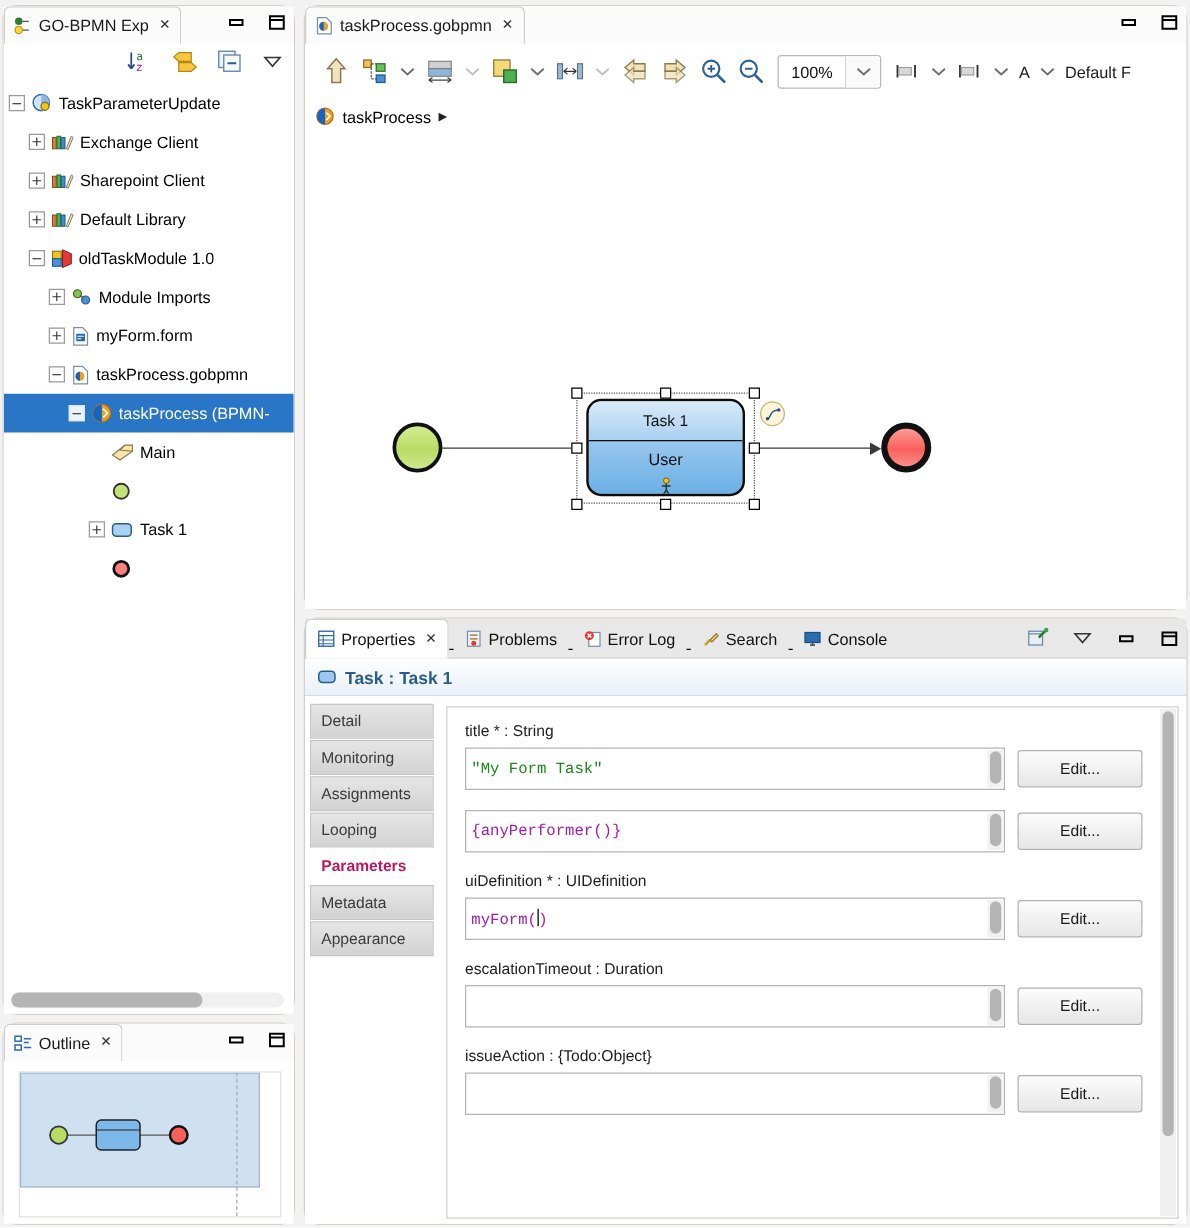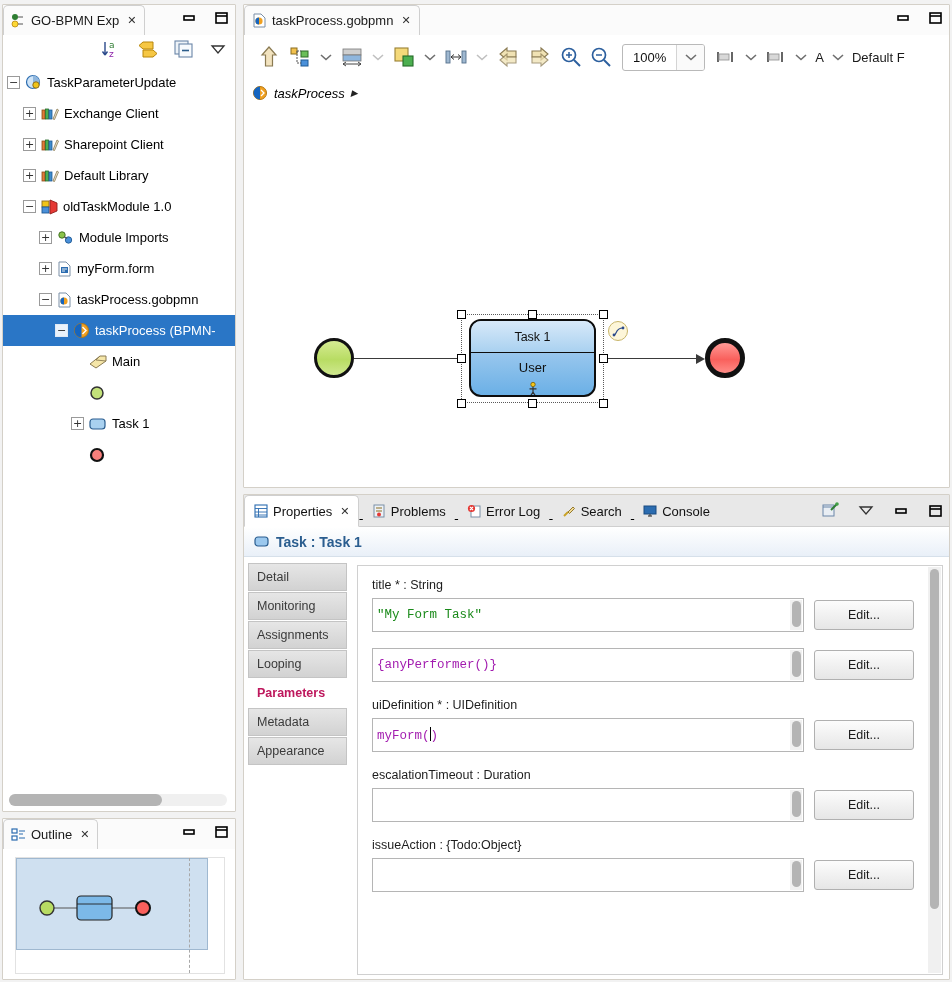--- a/index.html
+++ b/index.html
@@ -8,21 +8,21 @@
     width: 952px; height: 982px;
     background: #ffffff;
     font-family: "Liberation Sans", sans-serif;
     font-size: 12px;
     color: #000;
     overflow: hidden;
   }
   #root { position: relative; width: 952px; height: 982px; background: #f2f2f2; }
 
   
-  .view { position: absolute; background: #ffffff; border: 1px solid #d4d0c8; border-radius: 1px; }
+  .view { position: absolute; background: #ffffff; border: 1px solid #d4d0c8; border-radius: 12px; }
   .view-tabbar { position: relative; height: 30px; background: #fbfbfb; }
   .view-tab {
     display: inline-flex; align-items: center; gap: 5px;
     height: 30px; padding: 0 8px 0 7px;
     background: #fbfbfb;
     border: 1px solid #cfcfcf; border-bottom: none;
     border-radius: 5px 5px 0 0;
     position: relative; top: 0; z-index: 3;
     font-size: 13px; color: #1a1a1a; white-space: nowrap;
   }
@@ -74,21 +74,21 @@
   .tb-caret { width: 20px; display: inline-flex; align-items: center; justify-content: center; color: #6f6f6f; }
   .tb-caret.dim { color: #c0c0c0; }
   .zoomcombo { display: inline-flex; align-items: stretch; height: 27px; border: 1px solid #b9b9b9;
                border-radius: 3px; background: #fff; margin: 0 6px; }
   .zoomcombo .zval { display: flex; align-items: center; padding: 0 10px; font-size: 13px; color: #111; }
   .zoomcombo .zarrow { width: 28px; border-left: 1px solid #d4d4d4; display: flex; align-items: center;
                        justify-content: center; color: #6f6f6f; background: #fafafa; border-radius: 0 2px 2px 0; }
   .tb-text { font-size: 13px; color: #1a1a1a; padding: 0 4px; white-space: nowrap; }
   .breadcrumb { position: absolute; left: 0; right: 0; top: 74px; height: 28px;
                 display: flex; align-items: center; padding-left: 8px; gap: 6px;
-                background: #fff; font-size: 13px; font-style: italic; }
+                background: #fff; font-size: 13px; }
   .canvas { position: absolute; left: 0; right: 0; top: 102px; bottom: 0; background: #fff; overflow: hidden; }
 
   
   .bpmn-start { position: absolute; width: 40px; height: 40px; border-radius: 50%;
                 border: 3px solid #111; background: linear-gradient(180deg,#d5eb92 0%,#b8dc63 55%,#cfe88f 100%); }
   .bpmn-end { position: absolute; width: 40px; height: 40px; border-radius: 50%;
               border: 5px solid #111; background: linear-gradient(180deg,#ff9a96 0%,#f9605c 55%,#ff8d88 100%); }
   .bpmn-task { position: absolute; border: 2px solid #0d0d0d; border-radius: 12px;
                background: linear-gradient(180deg,#cfe4f7 0%,#9bc8ee 40%,#6bb0e6 100%); overflow: hidden; }
   .task-title { height: 32px; display: flex; align-items: center; justify-content: center;

